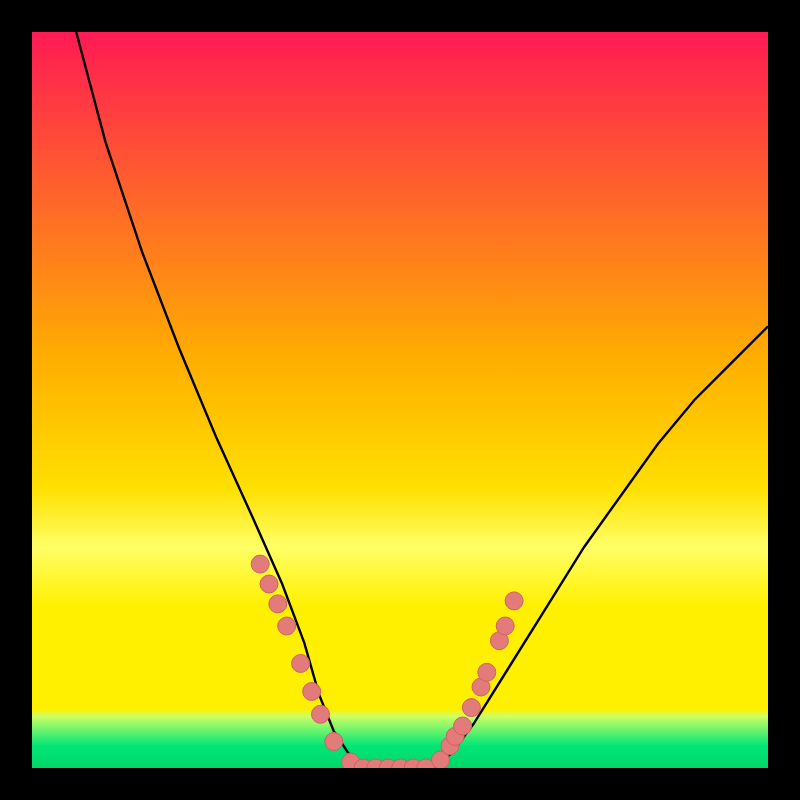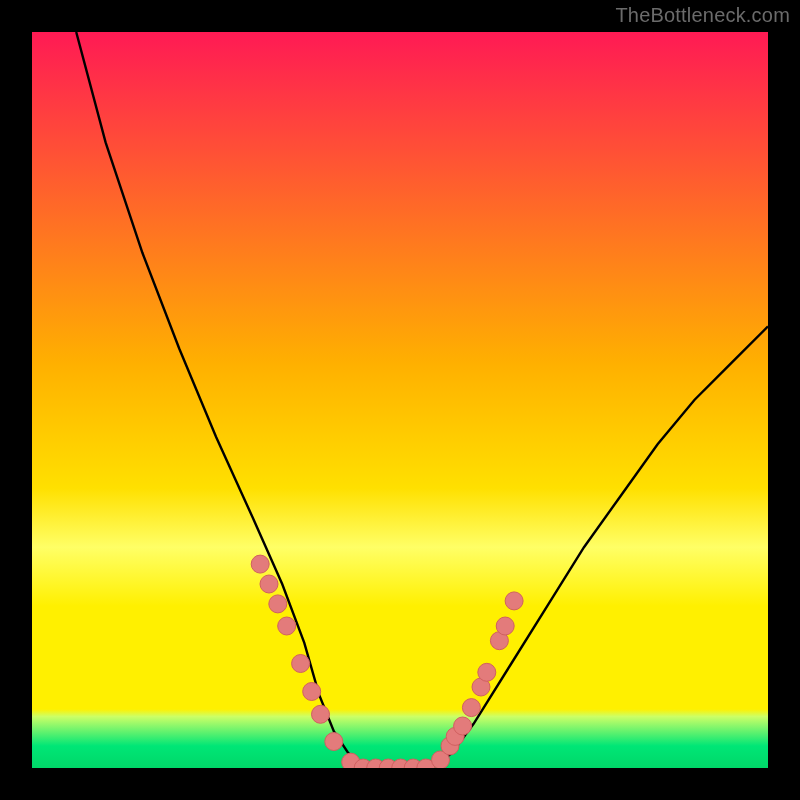--- a/index.html
+++ b/index.html
@@ -39,21 +39,20 @@
     display: block;
     width: 736px;
     height: 736px;
   }
 </style>
 </head>
 <body>
 
 <div class="stage">
 
-  <div class="watermark">TheBottleneck.com</div>
 
   <div class="plot-frame">
     <svg id="chart-svg" viewBox="0 0 736 736">
       <defs>
         <linearGradient id="bg-grad" x1="0" y1="0" x2="0" y2="1">
           <stop id="g-stop-0" offset="0%" stop-color="#ff1a54"></stop>
           <stop id="g-stop-1" offset="45%" stop-color="#ffb000"></stop>
           <stop id="g-stop-2" offset="62%" stop-color="#ffe000"></stop>
           <stop id="g-stop-3" offset="70%" stop-color="#ffff66"></stop>
           <stop id="g-stop-4" offset="78%" stop-color="#fff000"></stop>

